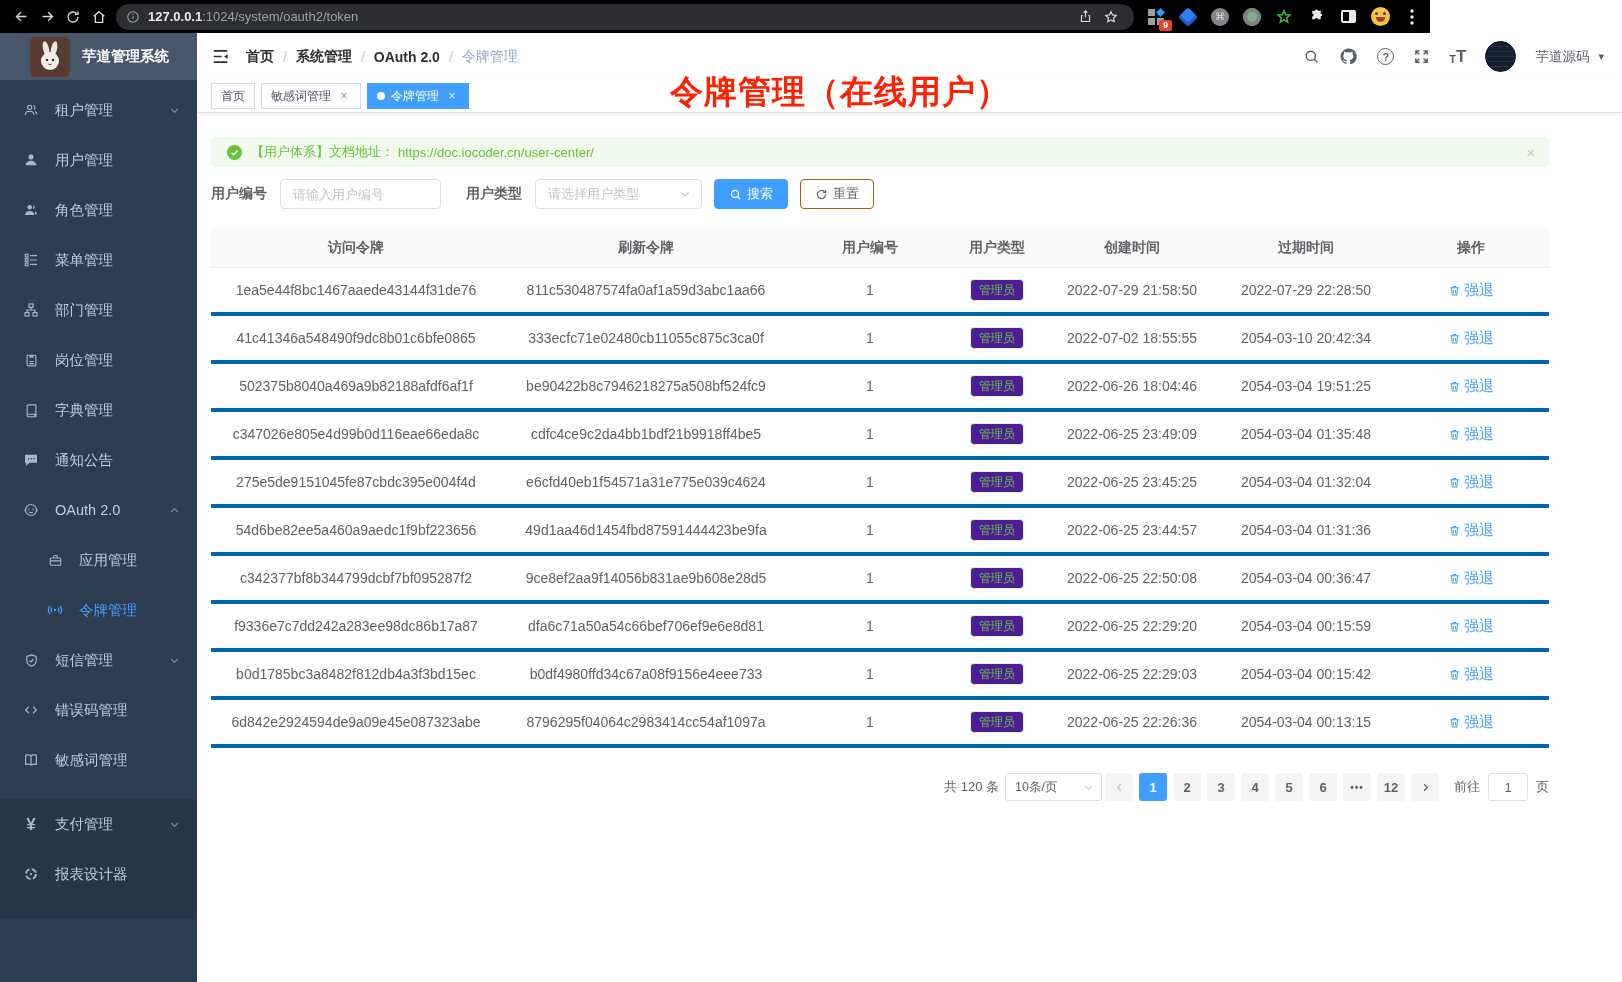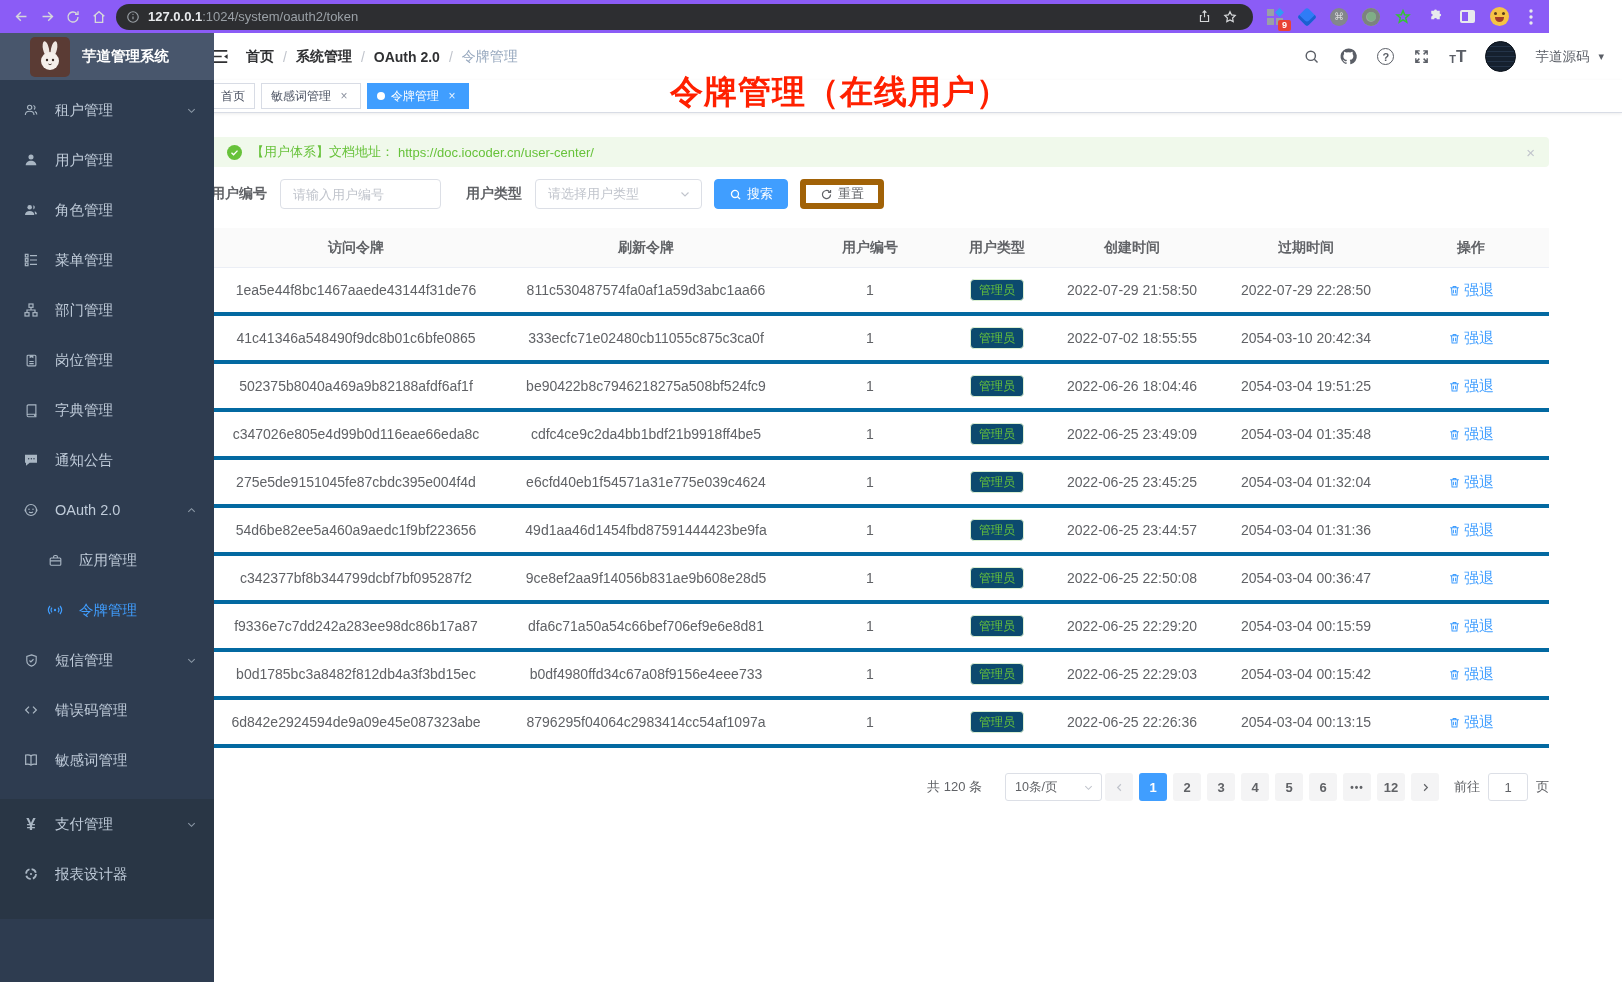--- a/index.html
+++ b/index.html
@@ -1,22 +1,22 @@
 <!DOCTYPE html>
 <html><head>
 <meta charset="utf-8">
 <style>
   * { margin:0; padding:0; box-sizing:border-box; }
   html,body { width:1622px; height:982px; overflow:hidden; background:#fff;
     font-family:"Liberation Sans","DejaVu Sans",sans-serif; }
   svg { display:block; }
 
   
-  .browser-bar { position:absolute; top:0; left:0; width:1549px; height:33px;
-    background:#8b5cf6; display:flex; align-items:center; padding:0 8px; z-index:50; }
+  .browser-bar { position:absolute; top:0; left:0; width:1430px; height:33px;
+    background:#000000; display:flex; align-items:center; padding:0 8px; z-index:50; }
   .b-ico { width:26px; height:26px; display:flex; align-items:center; justify-content:center;
     color:#d6d8da; cursor:pointer; flex:0 0 auto; }
   .omnibox { width:1168px; height:26px; margin-left:4px; background:#2d2e31; border-radius:13px;
     display:flex; align-items:center; padding:0 10px; color:#9aa0a6; }
   .omnibox .url { font-size:13px; margin-left:8px; color:#9aa0a6; white-space:nowrap; flex:1; }
   .omnibox .url b { color:#e8eaed; font-weight:700; }
   .ext-cluster { display:flex; align-items:center; gap:12px; margin-left:12px; }
   .ext { width:20px; height:20px; position:relative; display:flex; align-items:center; justify-content:center; cursor:pointer; }
   .ext-badge { position:absolute; right:-6px; bottom:-4px; background:#e94235; color:#fff;
     font-size:9px; font-weight:700; padding:1px 4px; border-radius:2px; line-height:1; }
@@ -30,21 +30,21 @@
   .emoji { width:19px; height:19px; border-radius:50%; background:#f6c344; position:relative; }
   .emoji::before { content:""; position:absolute; left:4px; top:5px; width:3px; height:3px; border-radius:50%;
     background:#5a3b1e; box-shadow:8px 0 0 #5a3b1e; }
   .emoji::after { content:""; position:absolute; left:5px; top:10px; width:9px; height:5px;
     border-radius:0 0 9px 9px; background:#a33d2a; }
   .grid-ext { display:grid; grid-template-columns:7px 7px; grid-gap:2px; }
   .grid-ext i { width:7px; height:7px; background:#9aa0a6; }
   .grid-ext i:nth-child(2) { background:#2f9df4; transform:rotate(45deg) scale(.9); }
 
   
-  .sidebar { position:absolute; top:33px; left:0; width:214px; height:949px; background:#2e3c50; z-index:10; }
+  .sidebar { position:absolute; top:33px; left:0; width:197px; height:949px; background:#2e3c50; z-index:10; }
   .logo-bar { height:47px; background:#48566c; display:flex; align-items:center; padding-left:30px; gap:12px; }
   .logo-title { color:#fff; font-size:14.5px; font-weight:700; }
   .menu { padding-top:5px; }
   .m-item { height:50px; display:flex; align-items:center; padding-left:23px; gap:16px;
     color:#bfcbd9; font-size:14.5px; cursor:pointer; position:relative; }
   .m-item .ic { color:#a9b6c3; width:16px; display:flex; justify-content:center; }
   .m-item.child { padding-left:47px; }
   .m-item.active, .m-item.active .ic { color:#409eff; }
   .m-arrow { position:absolute; right:17px; color:#8a97a5; }
   .dark-sec { background:#293645; padding-bottom:20px; margin-top:14px; }
@@ -95,38 +95,38 @@
     padding:0 12px; font-size:13px; color:#606266; outline:none;
     font-family:"Liberation Sans","DejaVu Sans",sans-serif; }
   .f-input::placeholder { color:#c0c4cc; }
   .f-select { width:167px; height:30px; border:1px solid #dcdfe6; border-radius:4px;
     display:flex; align-items:center; padding:0 10px 0 12px; cursor:pointer; }
   .f-select .ph { font-size:13px; color:#c0c4cc; flex:1; }
   .f-gap { width:25px; }
   .btn { height:30px; border-radius:4px; display:inline-flex; align-items:center; gap:5px;
     font-size:13px; padding:0 14px; cursor:pointer; margin-left:12px; }
   .btn-primary { background:#409eff; color:#fff; border:1px solid #409eff; }
-  .btn-plain { background:#fff; color:#606266; border:6px solid #a16207; }
+  .btn-plain { background:#fff; color:#606266; border:1px solid #a16207; }
 
   .table { margin-top:19px; }
   .t-header, .t-row { display:flex; align-items:center; }
   .t-header { height:40px; background:#fafafa; border-bottom:1px solid #ebeef5; }
   .th { font-size:14px; font-weight:700; color:#606266; text-align:center; }
   .t-row { height:48px; border-bottom:4px solid #0369a1; }
   .td { font-size:14px; color:#606266; text-align:center; }
   .c0 { width:290px; } .c1 { width:290px; } .c2 { width:158px; } .c3 { width:96px; }
   .c4 { width:174px; } .c5 { width:174px; } .c6 { width:156px; }
-  .badge { display:inline-block; font-size:12px; color:#67c23a; background:#0c4a6e;
+  .badge { display:inline-block; font-size:12px; color:#67c23a; background:#4c1d95;
     border:1px solid #dcf0d2; border-radius:4px; padding:2px 8px; line-height:1.4; }
   .act-link { color:#409eff; font-size:15px; display:inline-flex; align-items:center; gap:3px;
     cursor:pointer; text-decoration:none; }
 
   .pagination { margin-top:25px; display:flex; justify-content:flex-end; align-items:center;
     font-size:13px; color:#606266; }
-  .pg-total { margin-right:23px; }
+  .pg-total { margin-right:6px; }
   .pg-size { width:97px; height:28px; border:1px solid #dcdfe6; border-radius:3px;
     display:flex; align-items:center; padding:0 7px 0 9px; cursor:pointer; margin-right:0; }
   .pg-size span { flex:1; font-size:12.5px; color:#606266; }
   .pg-btn { min-width:28px; height:28px; background:#f4f4f5; border-radius:3px; margin:0 3px;
     display:inline-flex; align-items:center; justify-content:center; font-size:13px;
     font-weight:700; color:#606266; cursor:pointer; }
   .pg-btn.disabled { color:#c0c4cc; cursor:default; }
   .pg-btn.current { background:#409eff; color:#fff; }
   .pg-ellipsis { letter-spacing:1px; font-size:10px; }
   .pg-goto { margin-left:12px; display:flex; align-items:center; gap:8px; }

